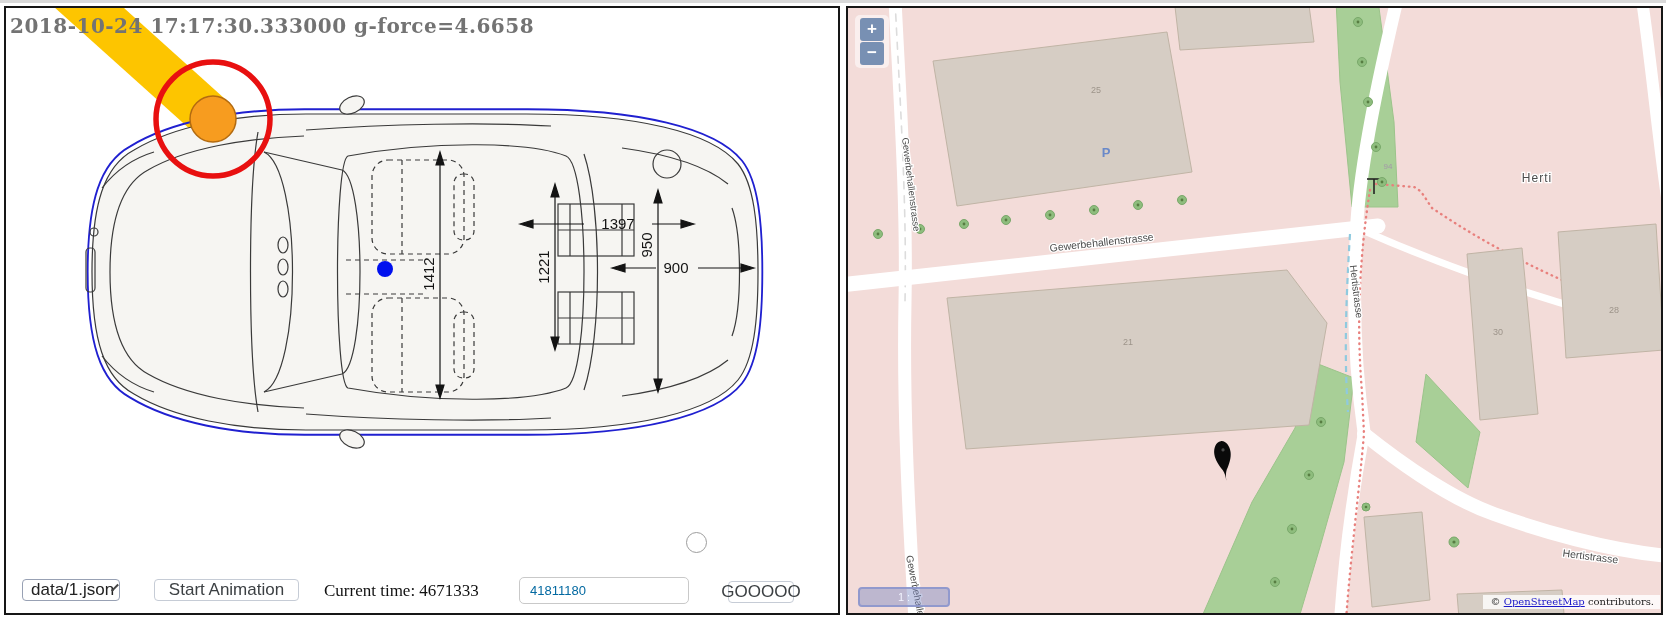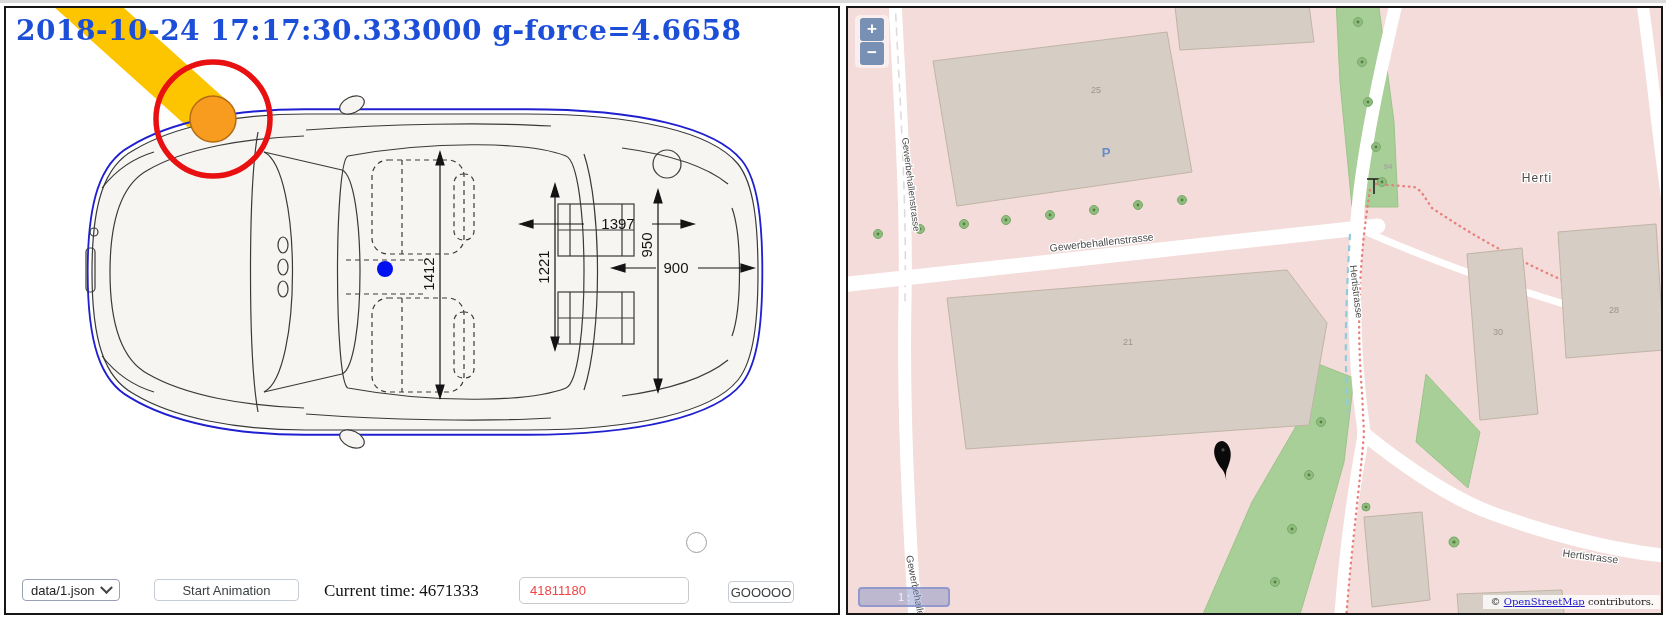--- a/index.html
+++ b/index.html
@@ -4,36 +4,36 @@
 <style>
   html,body{margin:0;padding:0;background:#fff;}
   #stage{position:relative;width:1666px;height:619px;background:#fff;overflow:hidden;
          font-family:"Liberation Sans",sans-serif;}
   #stage::before{content:"";position:absolute;left:0;top:0;width:1666px;height:3px;background:#d9d9d9;}
   .panel{position:absolute;top:6px;height:609px;border:2px solid #161616;background:#fff;
          box-sizing:border-box;overflow:hidden;}
   #car-panel{left:4px;width:836px;}
   #map-panel{left:846px;width:817px;background:#f3dcd9;}
   #car-svg,#map-svg{position:absolute;left:0;top:0;}
-  #car-title{position:absolute;left:10px;top:6px;z-index:5;
+  #car-title{position:absolute;left:4px;top:6px;z-index:5;
              font-family:"DejaVu Serif","Liberation Serif",serif;font-weight:bold;
-             font-size:28px;color:#1d4ed8;letter-spacing:.5px;white-space:nowrap;}
+             font-size:20px;color:#737373;letter-spacing:.5px;white-space:nowrap;}
   
-  .ctl{position:absolute;z-index:6;box-sizing:border-box;font-size:13px;color:#3c4043;}
+  .ctl{position:absolute;z-index:6;box-sizing:border-box;font-size:17px;color:#3c4043;}
   .btn{display:flex;align-items:center;justify-content:center;height:22px;background:#fff;
        border:1px solid #c6ccd6;border-radius:4px;cursor:pointer;}
   #file-select{left:16px;top:571px;width:98px;height:22px;border:1px solid #98a1b4;border-radius:4px;
        background:#fff;display:flex;align-items:center;justify-content:space-between;padding:0 8px;color:#222;}
   #file-select .chev{width:7px;height:7px;border-right:2px solid #444;border-bottom:2px solid #444;
        transform:rotate(45deg) translate(-2px,-2px);}
   #start-btn{left:148px;top:571px;width:145px;}
   #current-time{left:318px;top:573px;font-family:"Liberation Serif","DejaVu Serif",serif;
        font-size:17px;color:#111;white-space:nowrap;}
   #time-input{left:513px;top:569px;width:170px;height:27px;border:1px solid #c9c9c9;border-radius:5px;
-       padding:0 10px;font-size:13px;color:#ef4444;outline:none;}
+       padding:0 10px;font-size:13px;color:#0369a1;outline:none;}
   #go-btn{left:722px;top:573px;width:66px;}
   #radio-circle{position:absolute;left:680px;top:524px;width:19px;height:19px;border-radius:50%;
        border:1.5px solid #9d9d9d;background:#fff;z-index:4;}
   
   #zoom-control{position:absolute;left:7px;top:7px;width:30px;padding:2px;border-radius:5px;
        background:rgba(255,255,255,.55);z-index:6;}
   .zoom-btn{width:24px;height:23px;margin:1px auto;border-radius:3px;background:#7890b3;color:#fff;
        font-weight:bold;font-size:17px;line-height:22px;text-align:center;cursor:pointer;}
   #scale-line{position:absolute;left:10px;top:579px;width:92px;height:20px;z-index:6;
        background:rgba(125,138,196,.45);border:2px solid rgba(140,150,205,.9);border-radius:4px;

